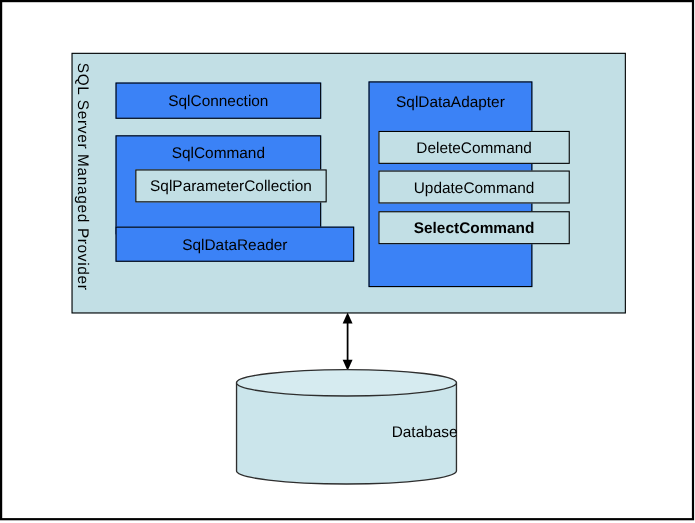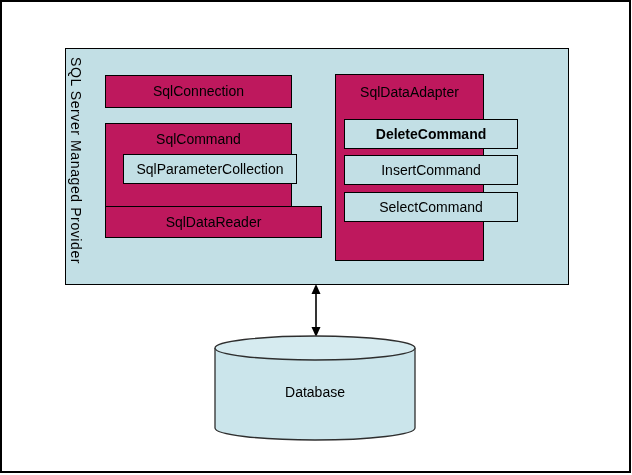--- a/index.html
+++ b/index.html
@@ -38,21 +38,21 @@
     writing-mode: vertical-rl;
     font-size: 14px;
     letter-spacing: 0.6px;
     white-space: nowrap;
     line-height: 16px;
   }
   .box {
     position: absolute;
     border: 1px solid #000000;
     box-sizing: border-box;
-    background: #be185d;
+    background: #3b82f6;
     font-size: 14px;
     text-align: center;
   }
   .box-connection   { left: 39px; top: 26px;  width: 187px; height: 33px; line-height: 31px; }
   .box-command      { left: 39px; top: 74px;  width: 187px; height: 90px; }
   .box-command-label { display: block; line-height: 30px; }
   .box-paramcoll    { left: 6px;  top: 30px;  width: 174px; height: 30px; line-height: 28px; background: #C2DFE5; margin-left: 11px; }
   .box-datareader   { left: 39px; top: 157px; width: 217px; height: 32px; line-height: 30px; }
   .box-adapter      { left: 269px; top: 25px; width: 149px; height: 187px; }
   .box-adapter-label { display: block; padding-top: 9px; }
@@ -60,41 +60,41 @@
     position: absolute;
     left: 8px;
     width: 174px; height: 30px;
     line-height: 28px;
     background: #C2DFE5;
     border: 1px solid #000000;
     box-sizing: border-box;
     font-size: 14px;
     text-align: center;
   }
-  .cmd-0 { top: 44px; font-weight: bold; }
+  .cmd-0 { top: 44px; }
   .cmd-1 { top: 80px; }
-  .cmd-2 { top: 117px; }
+  .cmd-2 { top: 117px; font-weight: bold; }
   .cmd-3 { top: 154px; }
   .connector-svg {
     position: absolute;
     left: 306px; top: 284px;
     width: 20px; height: 54px;
   }
   .cylinder-svg {
     position: absolute;
     left: 214px; top: 335px;
     width: 202px; height: 106px;
   }
   .database-label {
     position: absolute;
     left: 214px; top: 384px;
     width: 202px; height: 16px;
     font-size: 14px;
     line-height: 16px;
-    text-align: center;
+    text-align: right;
   }
 </style>
 </head>
 <body>
 
 <div class="page">
   <div class="outer-frame"></div>
 
   <div class="provider">
     <div class="provider-label">SQL Server Managed Provider</div>
@@ -104,21 +104,21 @@
     <div class="box box-command">
       <span class="box-command-label">SqlCommand</span>
       <div class="box box-paramcoll">SqlParameterCollection</div>
     </div>
 
     <div class="box box-datareader">SqlDataReader</div>
 
     <div class="box box-adapter">
       <span class="box-adapter-label">SqlDataAdapter</span>
       <div class="cmd cmd-0">DeleteCommand</div>
-      <div class="cmd cmd-1">InsertCommand</div>
+      <div class="cmd cmd-1">UpdateCommand</div>
       <div class="cmd cmd-2">SelectCommand</div>
     </div>
   </div>
 
   <svg class="connector-svg" viewBox="0 0 20 54">
     <line x1="10" y1="4" x2="10" y2="50" stroke="#000000" stroke-width="1.6"></line>
     <polygon points="10,0 5.5,10 14.5,10" fill="#000000"></polygon>
     <polygon points="10,53 5.5,43 14.5,43" fill="#000000"></polygon>
   </svg>
 

